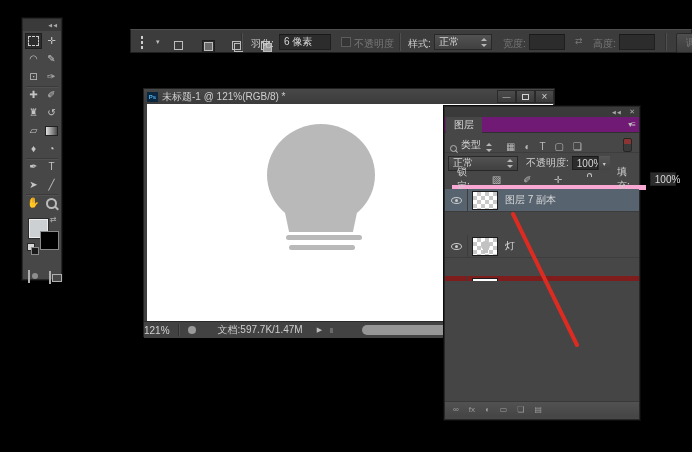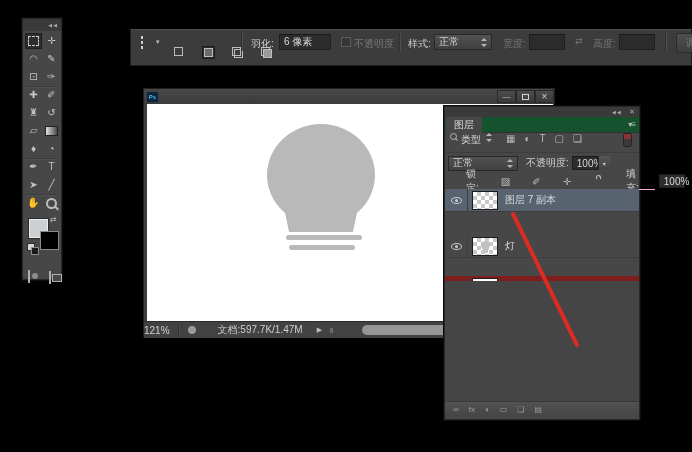--- a/index.html
+++ b/index.html
@@ -64,21 +64,21 @@
   .qmask::after{content:"";position:absolute;left:3px;top:1.5px;width:6px;height:6px;border-radius:50%;background:#8e8e8e;}
   .smode{width:11px;height:9px;border:1px solid #b0b0b0;position:relative;box-sizing:border-box;}
   .smode::after{content:"";position:absolute;left:2px;top:2px;width:8px;height:6px;background:#474747;border:1px solid #b0b0b0;}
   .filtericon{color:#b9b9b9;font-size:10px;margin-right:9px;}
 </style>
 </head>
 <body>
 
 <div id="screen">
 
-  <div class="abs" style="left:130px;top:29px;width:562px;height:37px;background:#3c3c3c;border:1px solid #1e1e1e;border-top-color:#4e4e4e;box-sizing:border-box;display:flex;align-items:center;">
+  <div class="abs" style="left:130px;top:29px;width:562px;height:24px;background:#3c3c3c;border:1px solid #1e1e1e;border-top-color:#4e4e4e;box-sizing:border-box;display:flex;align-items:center;">
     <span class="abs" style="left:10px;top:7px;"><span class="dashedbox"></span></span>
     <span class="abs" style="left:25px;top:8px;color:#bdbdbd;font-size:7px;">▾</span>
     <span class="mode abs" style="left:42px;top:5px;">
         <span class="sq1"></span>
       </span>
     <span class="mode pressed abs" style="left:58px;top:5px;">
         <span class="sq1"></span>
         <span class="sq2"></span>
       </span>
     <span class="mode abs" style="left:74px;top:5px;">
@@ -151,20 +151,21 @@
     <span class="abs" style="left:8px;top:228px;width:6px;height:6px;background:#1a1a1a;border:1px solid #8a8a8a;"></span>
     
     <span class="abs qmask" style="left:5px;top:240px;"></span>
     <span class="abs smode" style="left:24px;top:241px;"></span>
   </div>
 
   <div class="abs" style="left:143px;top:88px;width:412px;height:249px;background:#3f3f3f;border:1px solid #202020;box-sizing:border-box;box-shadow:2px 2px 5px rgba(0,0,0,.6);">
 
     <div class="abs" style="left:0;top:0;width:100%;height:15px;background:linear-gradient(#484848,#3b3b3b);display:flex;align-items:center;">
       <span style="width:11px;height:10px;background:#0b2740;color:#51b4f0;font-size:6px;font-weight:bold;display:flex;align-items:center;justify-content:center;margin:0 4px 0 3px;">Ps</span>
+      <span style="color:#cfcfcf;">未标题-1 @ 121%(RGB/8) *</span>
       <span style="margin-left:auto;display:flex;">
         <span class="winbtn">—</span>
         <span class="winbtn">
             <span class="maxglyph"></span>
           </span>
         <span class="winbtn" style="font-size:10px;">×</span>
       </span>
     </div>
 
     <div class="abs" style="left:3px;top:15px;width:406px;height:217px;background:#ffffff;">
@@ -187,26 +188,26 @@
       <span style="position:absolute;left:218px;top:3px;width:170px;height:10px;border-radius:5px;background:#969696;"></span>
     </div>
   </div>
 
   <div class="abs panel" style="left:444px;top:106px;width:194px;height:312px;">
     <div class="grpbar" style="height:10px;line-height:10px;padding-right:4px;">
       <span>◀◀</span>
       <span style="margin-left:5px;font-size:7px;letter-spacing:0;">✕</span>
     </div>
 
-    <div class="abs" style="left:0;top:10px;width:100%;height:16px;background:#14532d;border-bottom:1px solid #303030;box-sizing:border-box;">
+    <div class="abs" style="left:0;top:10px;width:100%;height:16px;background:#701a75;border-bottom:1px solid #303030;box-sizing:border-box;">
       <span class="abs" style="left:1px;top:0;height:16px;padding:0 8px;background:#474747;color:#dadada;display:flex;align-items:center;">图层</span>
       <span class="abs" style="right:4px;top:3px;color:#bdbdbd;font-size:8px;letter-spacing:-1px;">▾≡</span>
     </div>
 
-    <div class="abs" style="left:0;top:26px;width:100%;height:20px;display:flex;align-items:flex-start;border-bottom:1px solid #3d3d3d;box-sizing:border-box;">
+    <div class="abs" style="left:0;top:26px;width:100%;height:20px;display:flex;align-items:flex-end;border-bottom:1px solid #3d3d3d;box-sizing:border-box;">
       <span class="minimag" style="margin-left:5px;"></span>
       <span style="margin-left:4px;color:#d6d6d6;">类型</span>
       <span class="updn" style="margin-left:4px;"></span>
       <span class="filtericon" style="margin-left:14px;">▦</span>
       <span class="filtericon">◐</span>
       <span class="filtericon">T</span>
       <span class="filtericon">▢</span>
       <span class="filtericon">❏</span>
       <span style="margin-left:auto;margin-right:7px;width:7px;height:12px;border-radius:2px;background:linear-gradient(#8a3434 45%,#3a3a3a 45%);border:1px solid #262626;"></span>
     </div>
@@ -214,21 +215,21 @@
     <div class="abs" style="left:0;top:46px;width:100%;height:20px;display:flex;align-items:center;">
       <span class="drop" style="margin-left:3px;width:70px;height:15px;">
         <span>正常</span>
           <span class="updn"></span>
       </span>
       <span style="margin-left:8px;color:#cfcfcf;">不透明度:</span>
       <span class="field" style="margin-left:3px;width:26px;height:14px;">100%</span>
       <span class="caretbtn" style="height:14px;">▾</span>
     </div>
 
-    <div class="abs" style="left:16px;top:66px;width:100%;height:17px;display:flex;align-items:center;border-bottom:1px solid #f9a8d4;box-sizing:border-box;gap:17px;">
+    <div class="abs" style="left:7px;top:66px;width:100%;height:17px;display:flex;align-items:center;border-bottom:5px solid #f9a8d4;box-sizing:border-box;gap:17px;">
       <span style="margin-left:5px;color:#cfcfcf;">锁定:</span>
       <span style="margin-left:5px;color:#bdbdbd;">▨</span>
       <span style="margin-left:5px;color:#bdbdbd;">✐</span>
       <span style="margin-left:5px;color:#bdbdbd;">✛</span>
       <span class="lockicon" style="margin-left:7px;"></span>
       <span style="margin-left:14px;color:#cfcfcf;">填充:</span>
       <span class="field" style="margin-left:3px;width:26px;height:14px;">100%</span>
       <span class="caretbtn" style="height:14px;">▾</span>
     </div>
 

